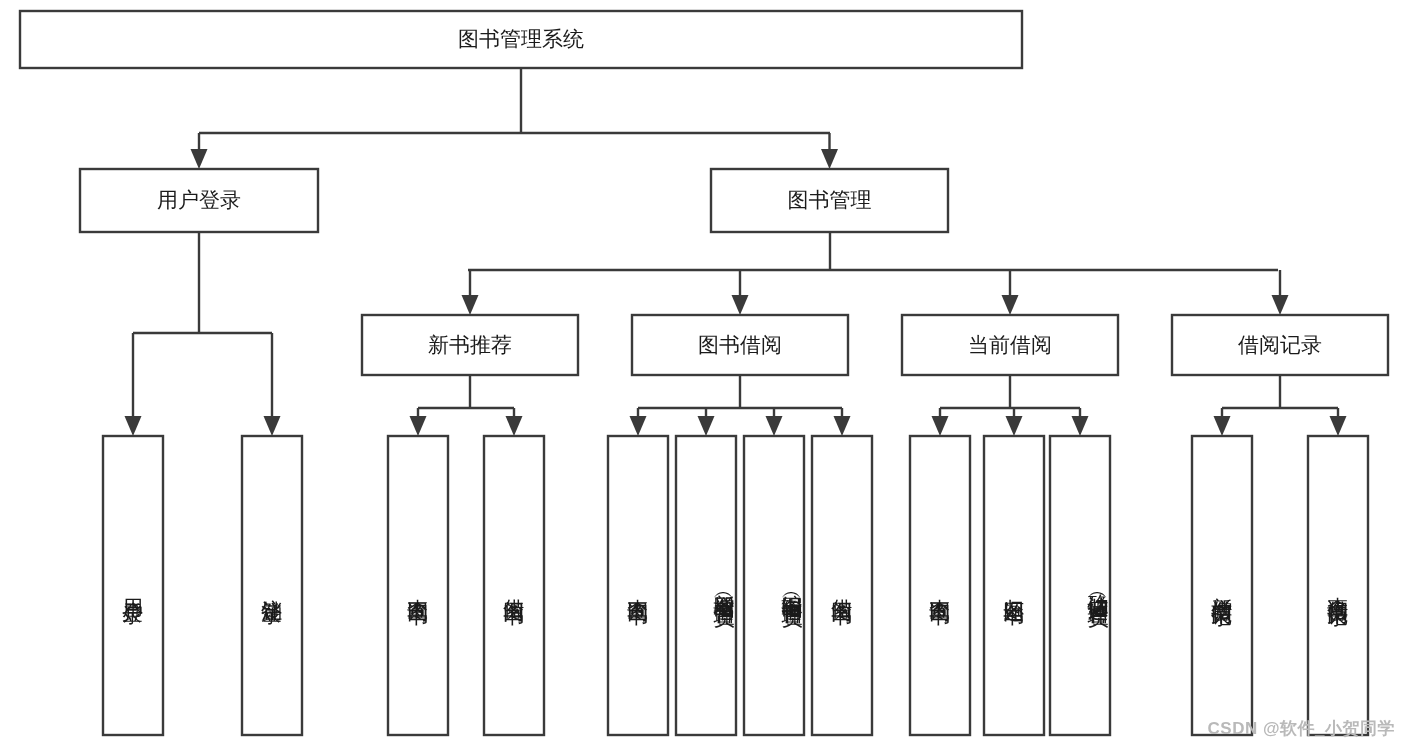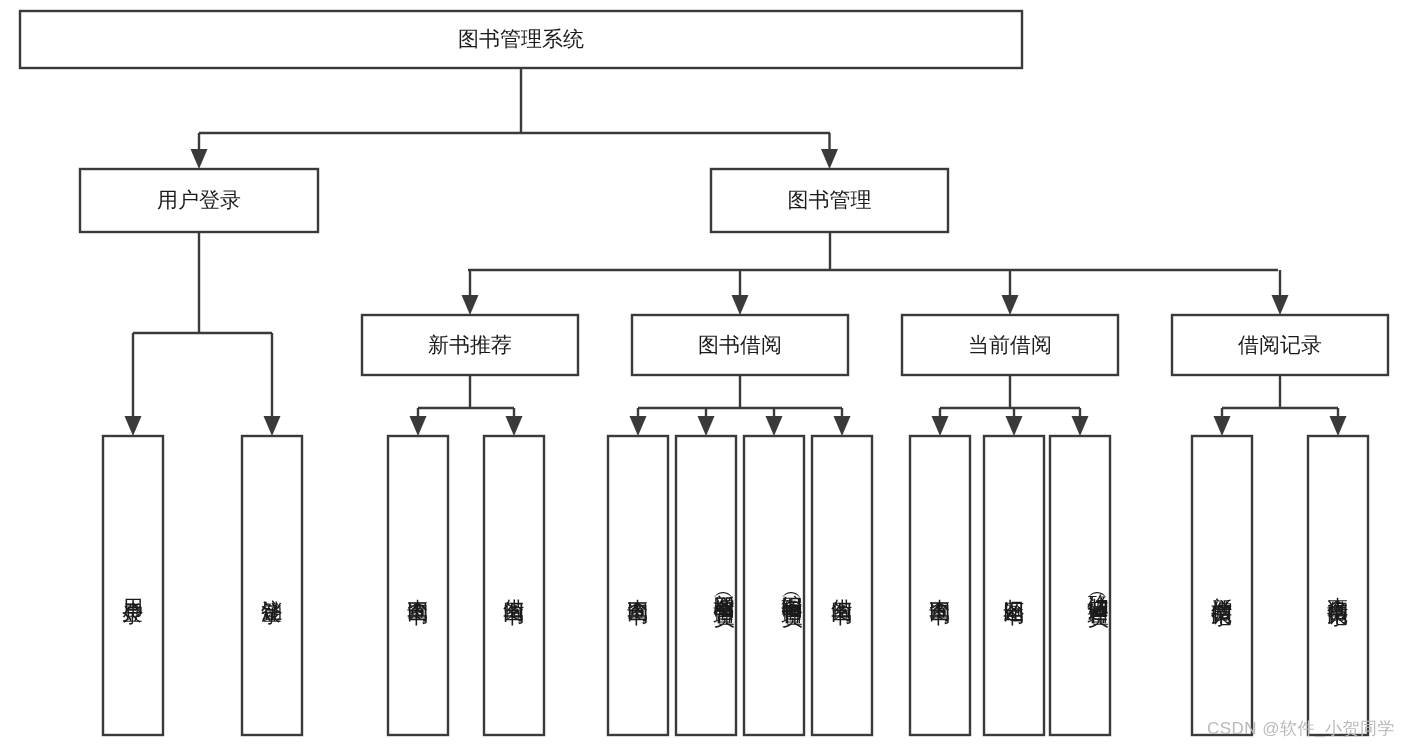--- a/index.html
+++ b/index.html
@@ -68,20 +68,21 @@
   }
   #watermark {
     position: absolute;
     right: 10px;
     bottom: 7px;
     font-family: "Liberation Sans", "DejaVu Sans", sans-serif;
     font-size: 17px;
     color: #b9b9b9;
     letter-spacing: 0.5px;
     white-space: nowrap;
+    font-weight: bold;
   }
 </style>
 </head>
 <body>
 
 <div id="diagram-root">
 
   <svg id="diagram-svg" viewBox="0 0 1405 747" xmlns="http://www.w3.org/2000/svg">
     <g id="connectors-layer">
         <line x1="521" y1="68" x2="521" y2="133" class="conn"></line>

